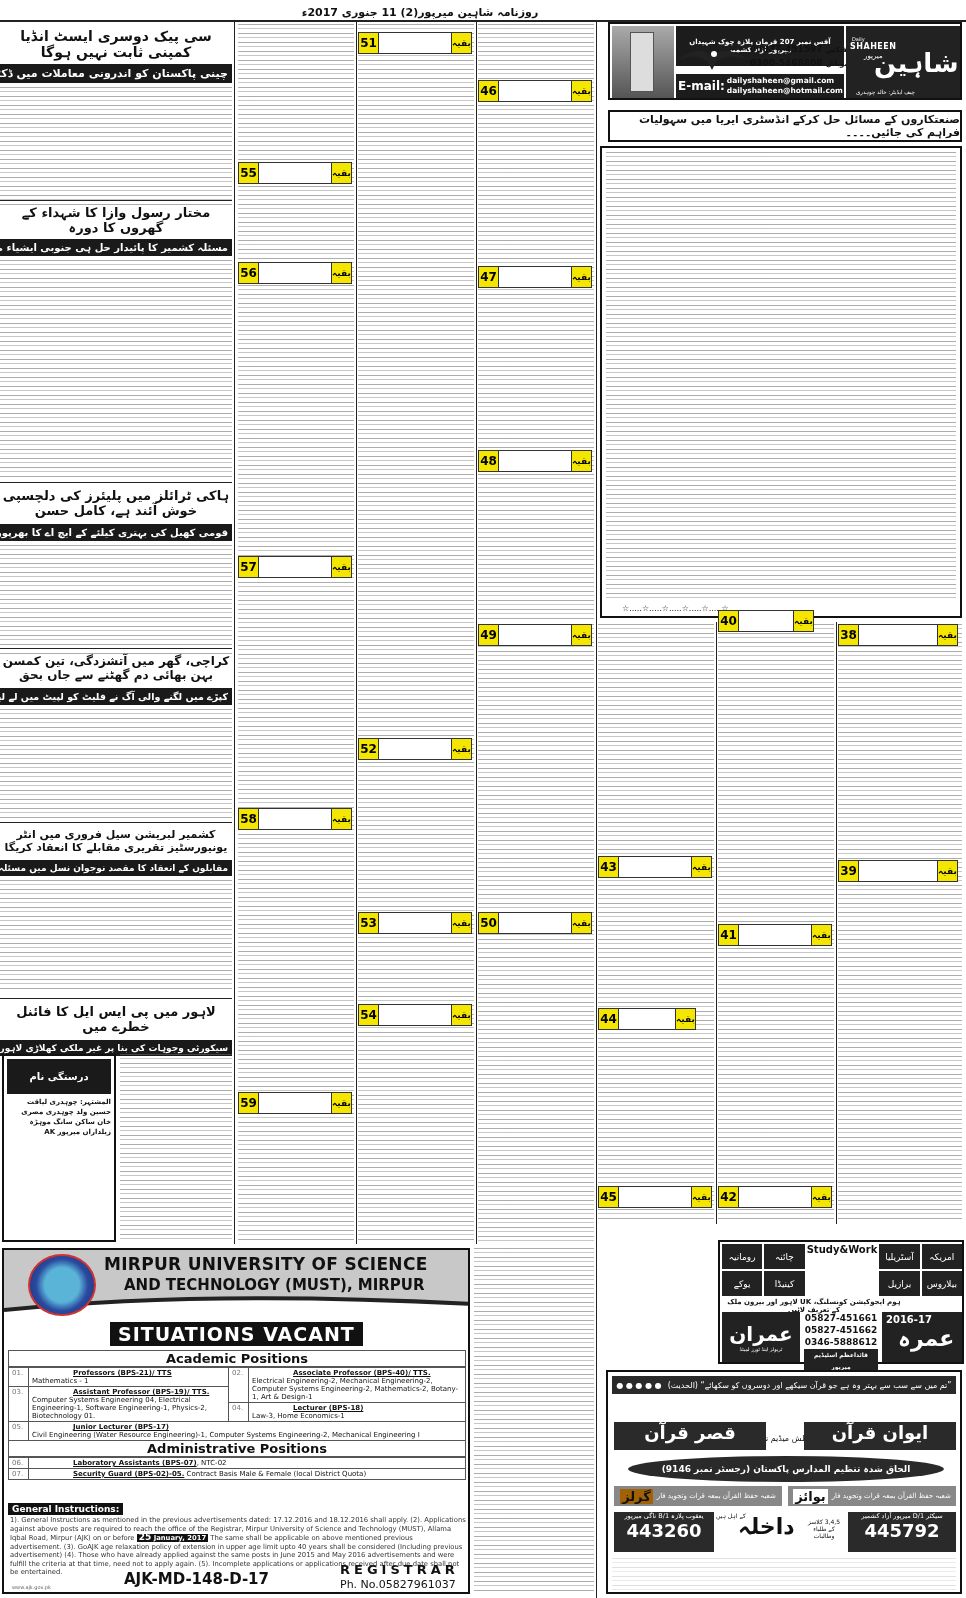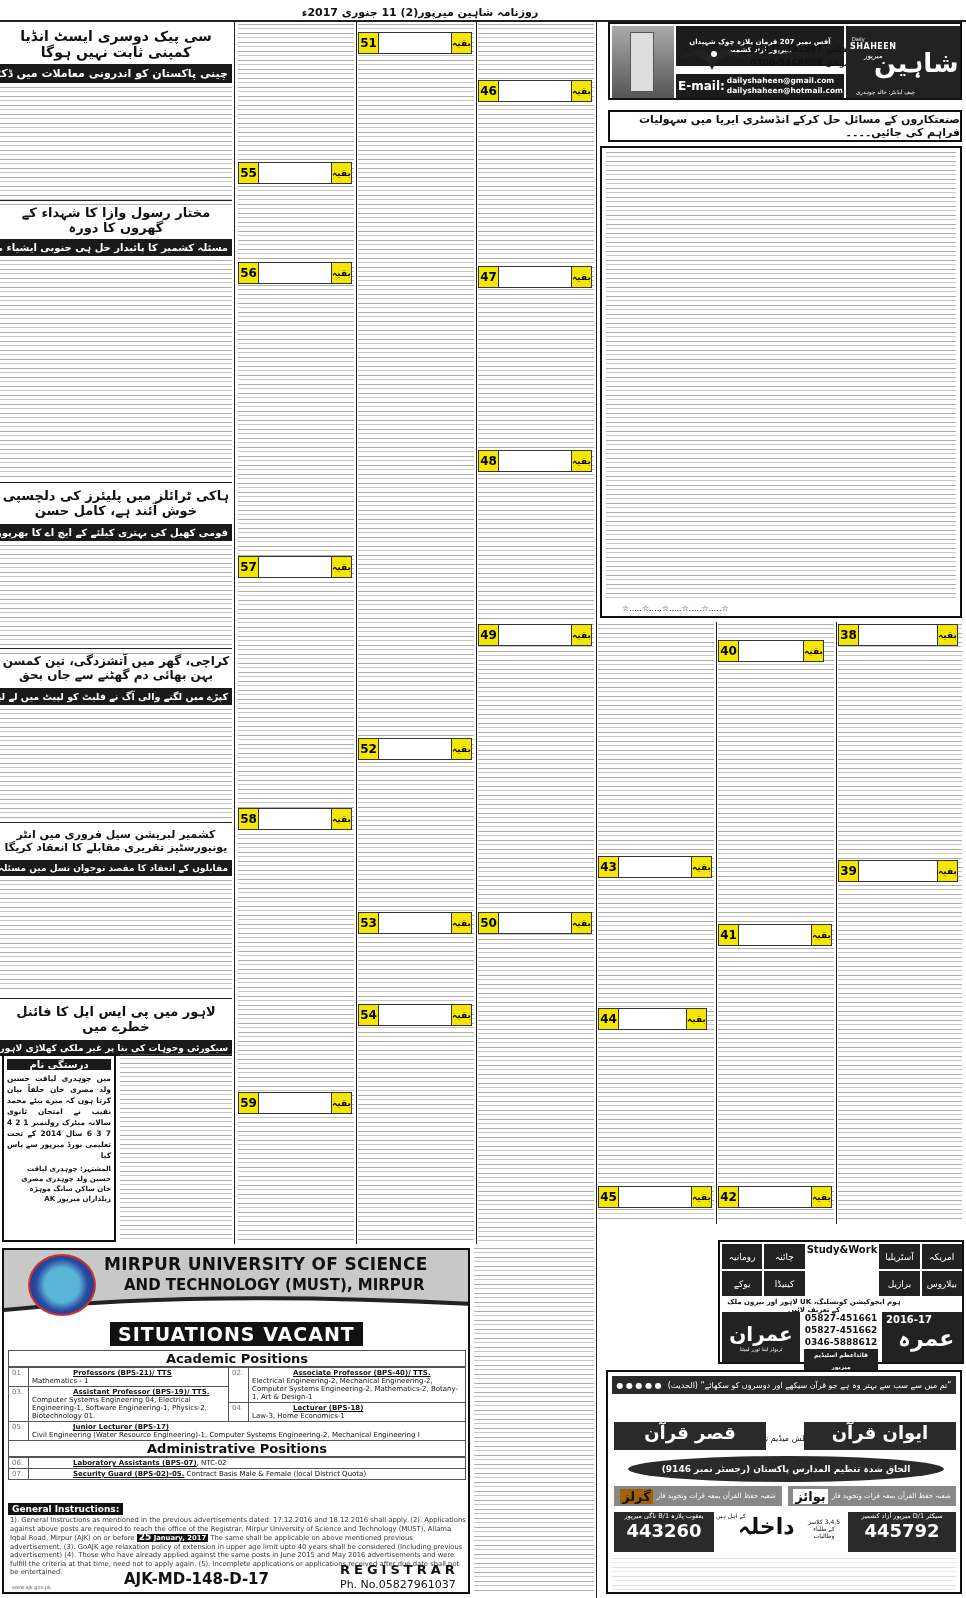--- a/index.html
+++ b/index.html
@@ -119,22 +119,21 @@
 </div>
 <div class="abs hrule" style="left:0;top:998px;width:232px;height:1px;"></div>
 
 <div class="abs" style="left:0;top:1004px;width:232px;">
   <div class="headline" style="font-size:13px;">لاہور میں پی ایس ایل کا فائنل خطرے میں</div>
   <div class="subhead" style="margin-top:6px;font-size:9px;">سیکورٹی وجوہات کی بنا پر غیر ملکی کھلاڑی لاہور میں پاکستان سپر لیگ کے فائنل میں شرکت سے گریز</div>
 </div>
 <div class="abs lines" style="left:120px;top:1054px;width:112px;height:186px;"></div>
 
 <div class="abs" style="left:2px;top:1054px;width:114px;height:188px;border:2px solid #111;padding:3px;">
-  <div class="urdu" style="background:#1a1a1a;color:#fff;text-align:center;font-size:10px;font-weight:bold;padding:0;">درستگی نام</div>
-  <div class="urdu" style="font-size:7.5px;line-height:11px;margin-top:3px;font-weight:bold;text-align:justify;">میں چوہدری لیاقت حسین ولد مصری خان حلفاً بیان کرتا ہوں کہ میرے بیٹے محمد نقیب نے امتحان ثانوی سالانہ میٹرک رولنمبر 1 2 4 7 3 6 سال 2014 کے تحت تعلیمی بورڈ میرپور سے پاس کیا</div>
+  <div class="urdu" style="background:#1a1a1a;color:#fff;text-align:center;font-size:10px;font-weight:bold;padding:12px;">درستگی نام</div>
   <div class="urdu" style="font-size:7px;line-height:10px;margin-top:3px;font-weight:bold;">المشتہر: چوہدری لیاقت حسین ولد چوہدری مصری خان ساکن سانگ موہڑہ زیلداراں میرپور AK</div>
 </div>
 
 <div class="abs lines" style="left:238px;top:24px;width:116px;height:1218px;"></div>
 <div class="abs lines" style="left:358px;top:24px;width:116px;height:1218px;"></div>
 <div class="abs lines" style="left:478px;top:24px;width:116px;height:596px;"></div>
 <div class="abs lines" style="left:478px;top:624px;width:116px;height:618px;"></div>
 <div class="abs lines" style="left:598px;top:624px;width:116px;height:596px;"></div>
 <div class="abs lines" style="left:718px;top:624px;width:116px;height:596px;"></div>
 <div class="abs lines" style="left:838px;top:624px;width:124px;height:596px;"></div>
@@ -193,37 +192,37 @@
       <span class="lbl urdu">بقیہ</span>
     </div>
     <div class="abs baqiya" style="left: 358px; top: 1004px; width: 114px;">
       <span class="num">54</span>
       <span class="lbl urdu">بقیہ</span>
     </div>
     <div class="abs baqiya" style="left: 838px; top: 624px; width: 120px;">
       <span class="num">38</span>
       <span class="lbl urdu">بقیہ</span>
     </div>
-    <div class="abs baqiya" style="left: 718px; top: 640px; width: 106px; gap: 44px;">
+    <div class="abs baqiya" style="left: 718px; top: 610px; width: 96px; gap: 44px;">
       <span class="num">40</span>
       <span class="lbl urdu">بقیہ</span>
     </div>
     <div class="abs baqiya" style="left: 838px; top: 860px; width: 120px;">
       <span class="num">39</span>
       <span class="lbl urdu">بقیہ</span>
     </div>
     <div class="abs baqiya" style="left: 598px; top: 856px; width: 114px;">
       <span class="num">43</span>
       <span class="lbl urdu">بقیہ</span>
     </div>
     <div class="abs baqiya" style="left: 718px; top: 924px; width: 114px;">
       <span class="num">41</span>
       <span class="lbl urdu">بقیہ</span>
     </div>
-    <div class="abs baqiya" style="left: 598px; top: 1008px; width: 109px;">
+    <div class="abs baqiya" style="left: 598px; top: 1008px; width: 98px;">
       <span class="num">44</span>
       <span class="lbl urdu">بقیہ</span>
     </div>
     <div class="abs baqiya" style="left: 718px; top: 1186px; width: 114px;">
       <span class="num">42</span>
       <span class="lbl urdu">بقیہ</span>
     </div>
     <div class="abs baqiya" style="left: 598px; top: 1186px; width: 114px;">
       <span class="num">45</span>
       <span class="lbl urdu">بقیہ</span>

